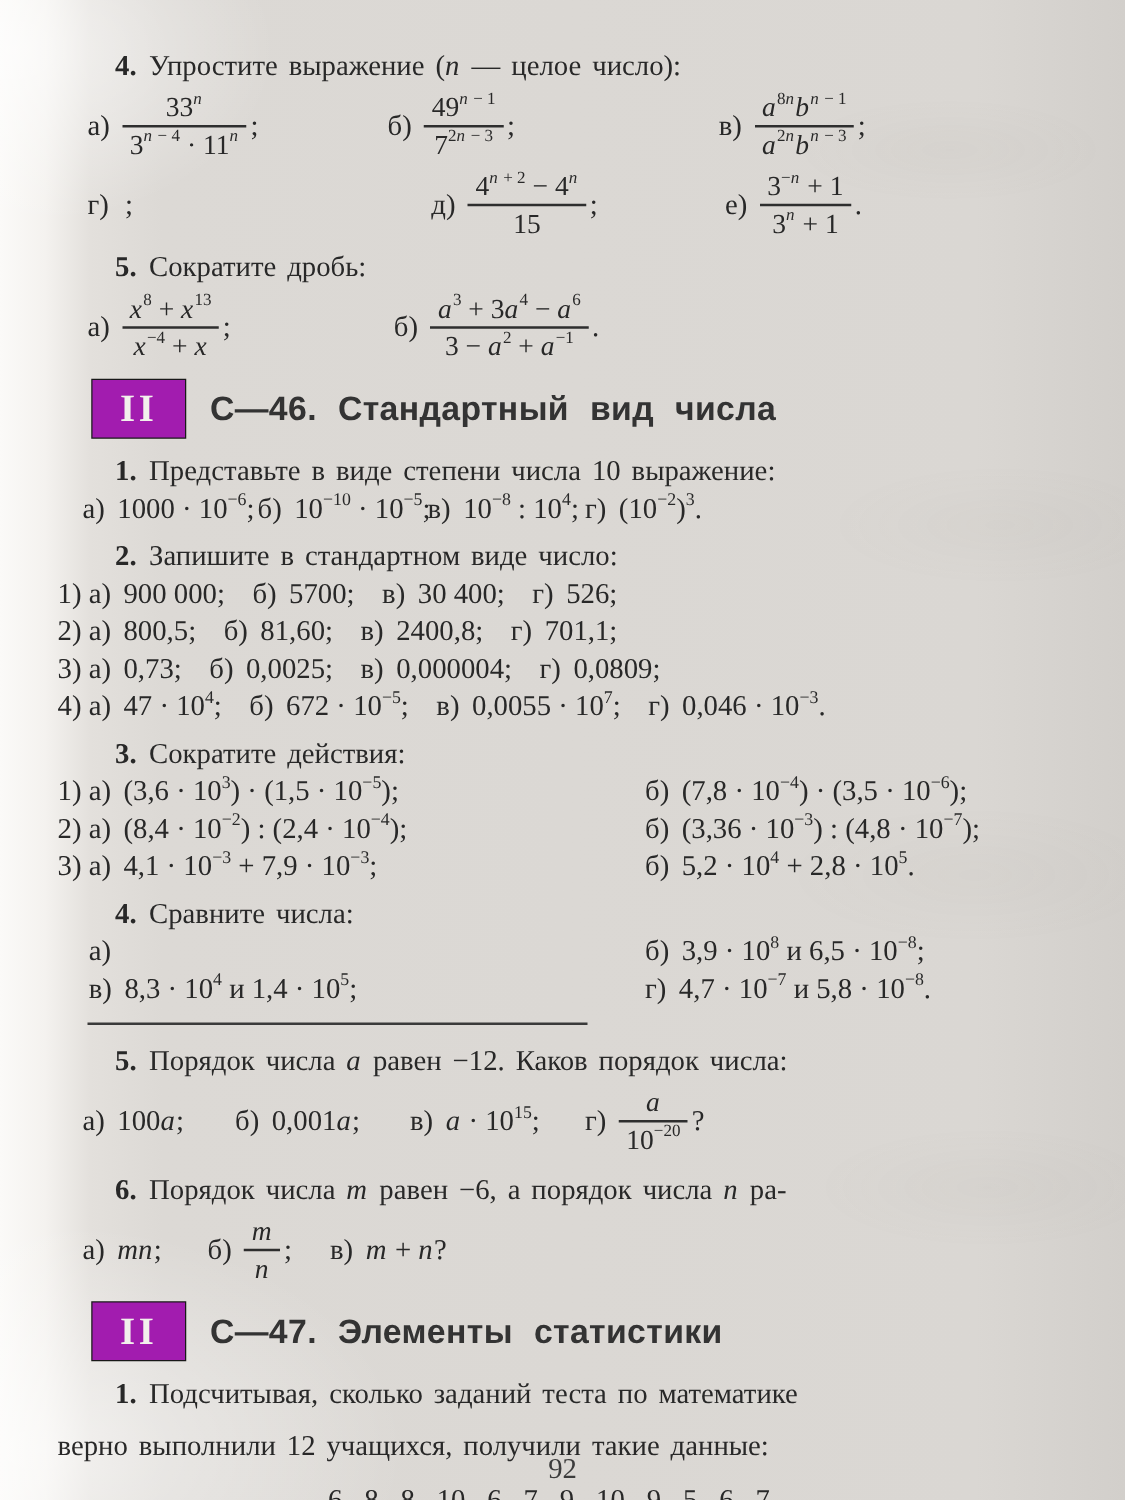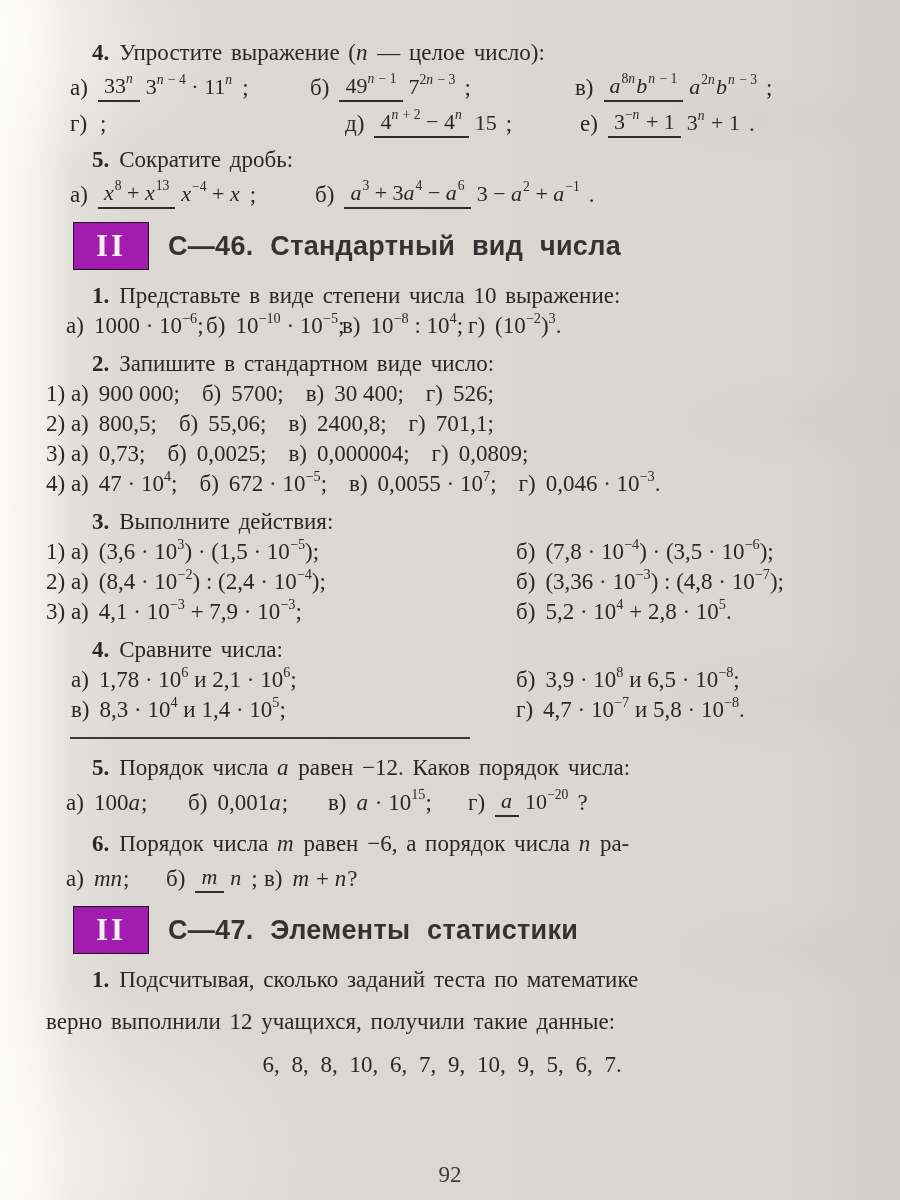--- a/index.html
+++ b/index.html
@@ -34,21 +34,21 @@
   .rp6 {grid-template-columns:100px 98px 1fr;margin-left:20px;}
 
   .iline{line-height:30px;}
   .flexrow{display:flex;gap:22px;}
   .rp1{display:grid;grid-template-columns:140px 136px 126px 1fr;margin-left:20px;}
   .g2a{display:grid;grid-template-columns:470px 1fr;}
   .g2b{display:grid;grid-template-columns:445px 1fr;margin-left:25px;}
 
   .item{display:flex;align-items:center;white-space:nowrap;}
   .lbl{margin-right:10px;}
-  .frac{display:inline-flex;flex-direction:row;text-align:center;font-size:22px;line-height:26px;}
+  .frac{display:inline-flex;flex-direction:column;text-align:center;font-size:22px;line-height:26px;}
   .fn{padding:0 6px 1px;border-bottom:2px solid #2e2e2e;}
   .fd{padding:1px 6px 0;}
   .tail{margin-left:3px;}
   sup{font-size:.62em;line-height:0;position:relative;top:-.1em;}
   i{font-style:italic;padding-right:1px;}
 
   .rule{border:none;border-top:2px solid #3a3a3a;width:400px;margin:12px 0 14px 24px;}
 
   .sec{display:flex;align-items:center;gap:20px;margin:14px 0 10px 28px;}
   .badge{width:74px;height:46px;background:#a21caf;color:#f2f0ec;display:flex;align-items:center;
@@ -180,21 +180,21 @@
         <span class="m">526;</span>
       </span>
     </div>
   <div class="iline flexrow">
       <span class="item">
         <span class="lbl">2) а)</span>
         <span class="m">800,5;</span>
       </span>
       <span class="item">
         <span class="lbl">б)</span>
-        <span class="m">55,06;</span>
+        <span class="m">81,60;</span>
       </span>
       <span class="item">
         <span class="lbl">в)</span>
         <span class="m">2400,8;</span>
       </span>
       <span class="item">
         <span class="lbl">г)</span>
         <span class="m">701,1;</span>
       </span>
     </div>
@@ -228,21 +228,21 @@
       <span class="item">
         <span class="lbl">в)</span>
         <span class="m">0,0055 · 10<sup>7</sup>;</span>
       </span>
       <span class="item">
         <span class="lbl">г)</span>
         <span class="m">0,046 · 10<sup>−3</sup>.</span>
       </span>
     </div>
 
-  <p class="pline ind mt8"><span class="pnum">3.</span><span>Выполните действия:</span></p>
+  <p class="pline ind mt8"><span class="pnum">3.</span><span>Сократите действия:</span></p>
   <div class="iline g2a">
       <span class="item">
         <span class="lbl">1) а)</span>
         <span class="m">(3,6 · 10<sup>3</sup>) · (1,5 · 10<sup>−5</sup>);</span>
       </span>
       <span class="item">
         <span class="lbl">б)</span>
         <span class="m">(7,8 · 10<sup>−4</sup>) · (3,5 · 10<sup>−6</sup>);</span>
       </span>
     </div>
@@ -264,21 +264,20 @@
       <span class="item">
         <span class="lbl">б)</span>
         <span class="m">5,2 · 10<sup>4</sup> + 2,8 · 10<sup>5</sup>.</span>
       </span>
     </div>
 
   <p class="pline ind mt8"><span class="pnum">4.</span><span>Сравните числа:</span></p>
   <div class="iline g2b">
       <span class="item">
         <span class="lbl">а)</span>
-        <span class="m">1,78 · 10<sup>6</sup> и 2,1 · 10<sup>6</sup>;</span>
       </span>
       <span class="item">
         <span class="lbl">б)</span>
         <span class="m">3,9 · 10<sup>8</sup> и 6,5 · 10<sup>−8</sup>;</span>
       </span>
     </div>
   <div class="iline g2b">
       <span class="item">
         <span class="lbl">в)</span>
         <span class="m">8,3 · 10<sup>4</sup> и 1,4 · 10<sup>5</sup>;</span>

